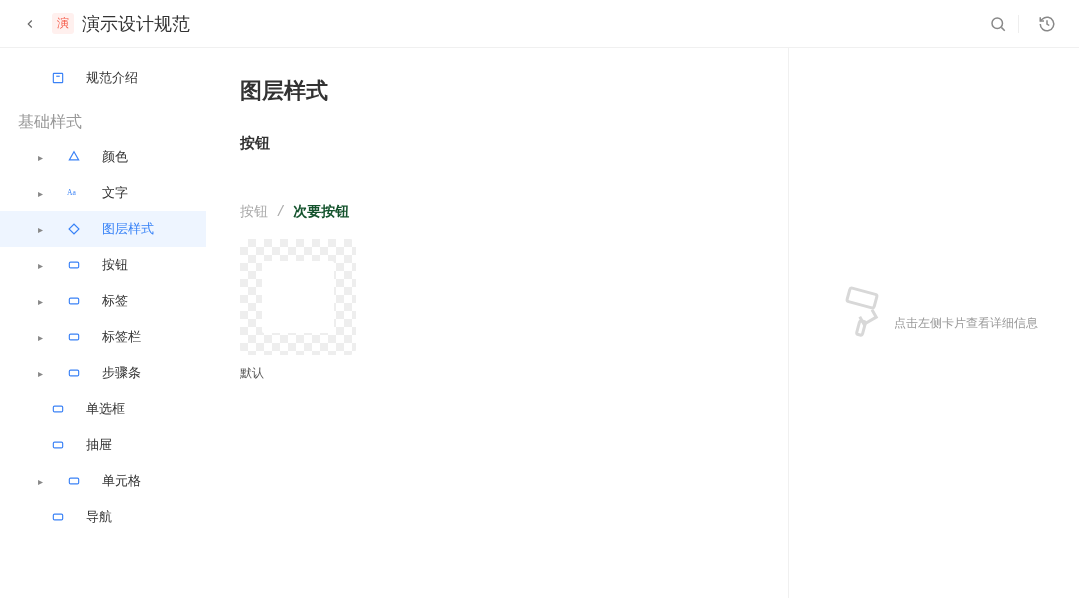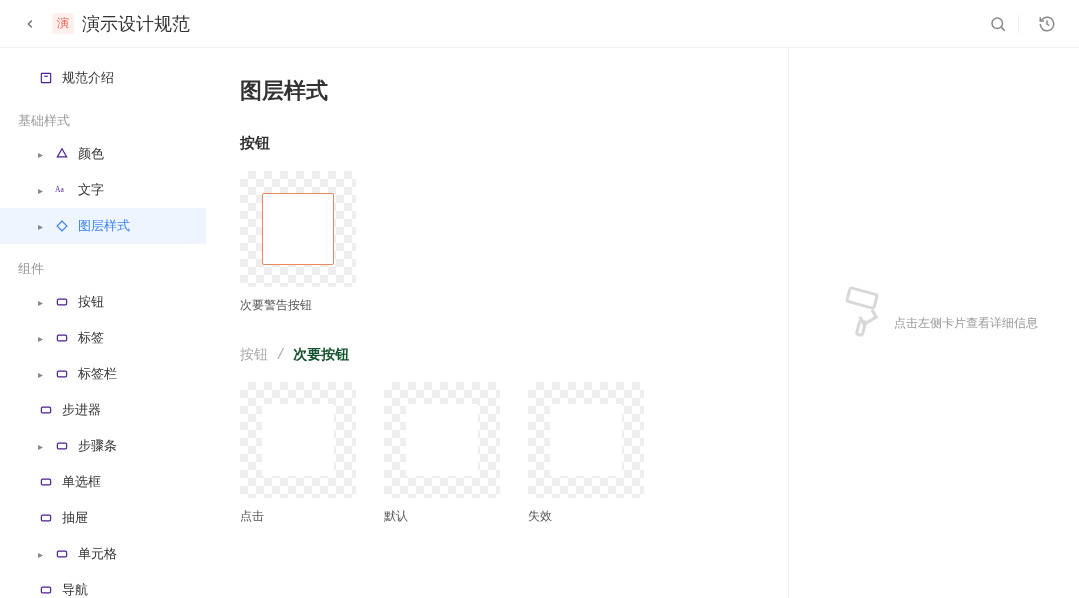--- a/index.html
+++ b/index.html
@@ -15,29 +15,29 @@
 .header-divider { width: 1px; height: 18px; background: #eee; margin: 0 8px; }
 
 
 .layout { display: flex; height: 550px; }
 
 
 .sidebar { width: 208px; overflow-y: auto; padding-top: 12px; padding-right: 2px; }
 .sidebar::-webkit-scrollbar { width: 6px; }
 .sidebar::-webkit-scrollbar-thumb { background: #ddd; border-radius: 3px; }
 
-.side-item { display: flex; align-items: center; height: 36px; padding-left: 22px; cursor: pointer; color: #333; font-size: 13px; }
+.side-item { display: flex; align-items: center; height: 36px; padding-left: 22px; cursor: pointer; color: #333; font-size: 13px; gap: 12px; }
 .side-item .caret { width: 12px; color: #888; font-size: 10px; margin-right: 4px; visibility: hidden; }
 .side-item.has-caret .caret { visibility: visible; }
-.side-item .item-icon { width: 16px; height: 16px; margin-right: 8px; display: flex; align-items: center; justify-content: center; color: #4c1d95; }
+.side-item .item-icon { width: 16px; height: 16px; margin-right: 8px; display: flex; align-items: center; justify-content: center; color: #3b82f6; }
 .side-item.active { background: #eef5ff; color: #3782f7; }
 .side-item.active .item-icon { color: #3782f7; }
 .side-item.sub { padding-left: 38px; }
 
-.side-section-label { font-size: 13px; color: #999; padding-left: 18px; margin-top: 16px; margin-bottom: 6px; }
+.side-section-label { font-size: 16px; color: #999; padding-left: 18px; margin-top: 16px; margin-bottom: 6px; }
 
 
 .content { flex: 1; overflow-y: auto; padding: 28px 32px; border-right: 1px solid #f0f0f0; }
 .content::-webkit-scrollbar { width: 6px; }
 .content::-webkit-scrollbar-thumb { background: #ddd; border-radius: 3px; }
 
 .page-title { font-size: 22px; font-weight: 600; margin-bottom: 28px; }
 .section-title { font-size: 15px; font-weight: 600; margin-bottom: 18px; }
 .sub-title { font-size: 14px; margin-bottom: 18px; margin-top: 10px; }
 .sub-title .muted { color: #aaa; font-family: Liberation Mono, monospace; }
@@ -133,21 +133,20 @@
     <div class="side-item has-caret sub active">
       <span class="caret">▸</span>
       <span class="item-icon">
         <svg width="14" height="14" viewBox="0 0 24 24" fill="none" stroke="currentColor" stroke-width="2">
             <rect x="6" y="6" width="12" height="12" transform="rotate(45 12 12)"></rect>
           </svg>
       </span>
       <span>图层样式</span>
     </div>
 
-    <div class="side-section-label">组件</div>
 
     <div class="side-item has-caret sub">
       <span class="caret">▸</span>
       <span class="item-icon">
           <svg width="14" height="14" viewBox="0 0 24 24" fill="none" stroke="currentColor" stroke-width="2">
             <rect x="4" y="7" width="16" height="10" rx="2"></rect>
           </svg>
         </span>
       <span>按钮</span>
     </div>
@@ -161,29 +160,20 @@
       <span>标签</span>
     </div>
     <div class="side-item has-caret sub">
       <span class="caret">▸</span>
       <span class="item-icon">
           <svg width="14" height="14" viewBox="0 0 24 24" fill="none" stroke="currentColor" stroke-width="2">
             <rect x="4" y="7" width="16" height="10" rx="2"></rect>
           </svg>
         </span>
       <span>标签栏</span>
-    </div>
-    <div class="side-item">
-      <span class="caret"></span>
-      <span class="item-icon">
-          <svg width="14" height="14" viewBox="0 0 24 24" fill="none" stroke="currentColor" stroke-width="2">
-            <rect x="4" y="7" width="16" height="10" rx="2"></rect>
-          </svg>
-        </span>
-      <span>步进器</span>
     </div>
     <div class="side-item has-caret sub">
       <span class="caret">▸</span>
       <span class="item-icon">
           <svg width="14" height="14" viewBox="0 0 24 24" fill="none" stroke="currentColor" stroke-width="2">
             <rect x="4" y="7" width="16" height="10" rx="2"></rect>
           </svg>
         </span>
       <span>步骤条</span>
     </div>
@@ -223,51 +213,33 @@
         </span>
       <span>导航</span>
     </div>
   </div>
 
   <div class="content">
     <div class="page-title">图层样式</div>
     <div class="section-title">按钮</div>
 
     <div class="card-row">
-      <div class="card">
-        <div class="card-thumb">
-            <div class="card-inner warn"></div>
-          </div>
-        <div class="card-label">次要警告按钮</div>
-      </div>
     </div>
 
     <div class="sub-title">
       <span class="muted">按钮 / </span><span class="strong">次要按钮</span>
     </div>
 
     <div class="card-row">
-      <div class="card">
-        <div class="card-thumb">
-            <div class="card-inner plain"></div>
-          </div>
-        <div class="card-label">点击</div>
-      </div>
       <div class="card">
         <div class="card-thumb">
             <div class="card-inner plain"></div>
           </div>
         <div class="card-label">默认</div>
       </div>
-      <div class="card">
-        <div class="card-thumb">
-            <div class="card-inner plain"></div>
-          </div>
-        <div class="card-label">失效</div>
-      </div>
     </div>
 
   </div>
 
   <div class="right-panel">
     <div class="right-icon">
       <svg viewBox="0 0 64 64" fill="none" stroke="#d8d8d8" stroke-width="3">
         <rect x="18" y="10" width="28" height="14" rx="2" transform="rotate(15 32 17)"></rect>
         <path d="M40 28 L46 34 L36 44 L30 38" transform="rotate(15 38 36)"></path>
         <rect x="28" y="40" width="6" height="14" rx="2" transform="rotate(15 31 47)"></rect>

